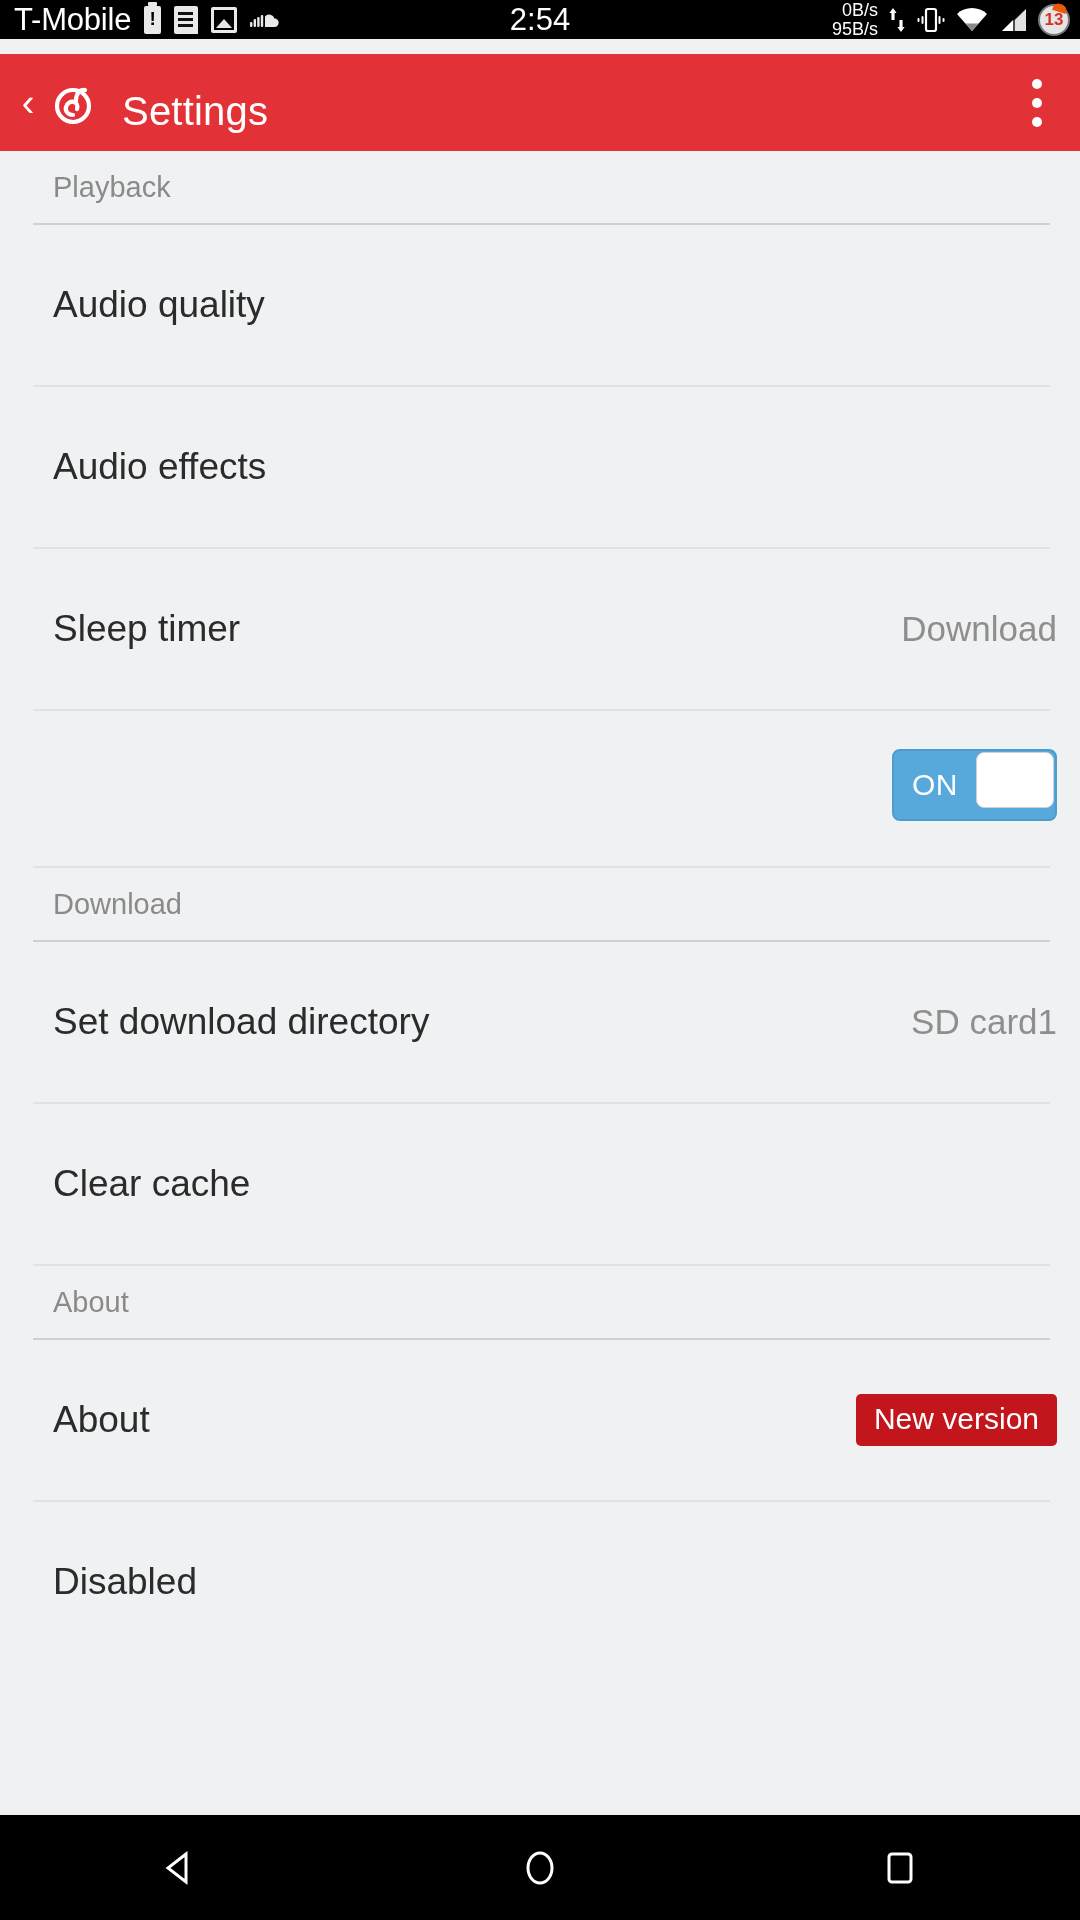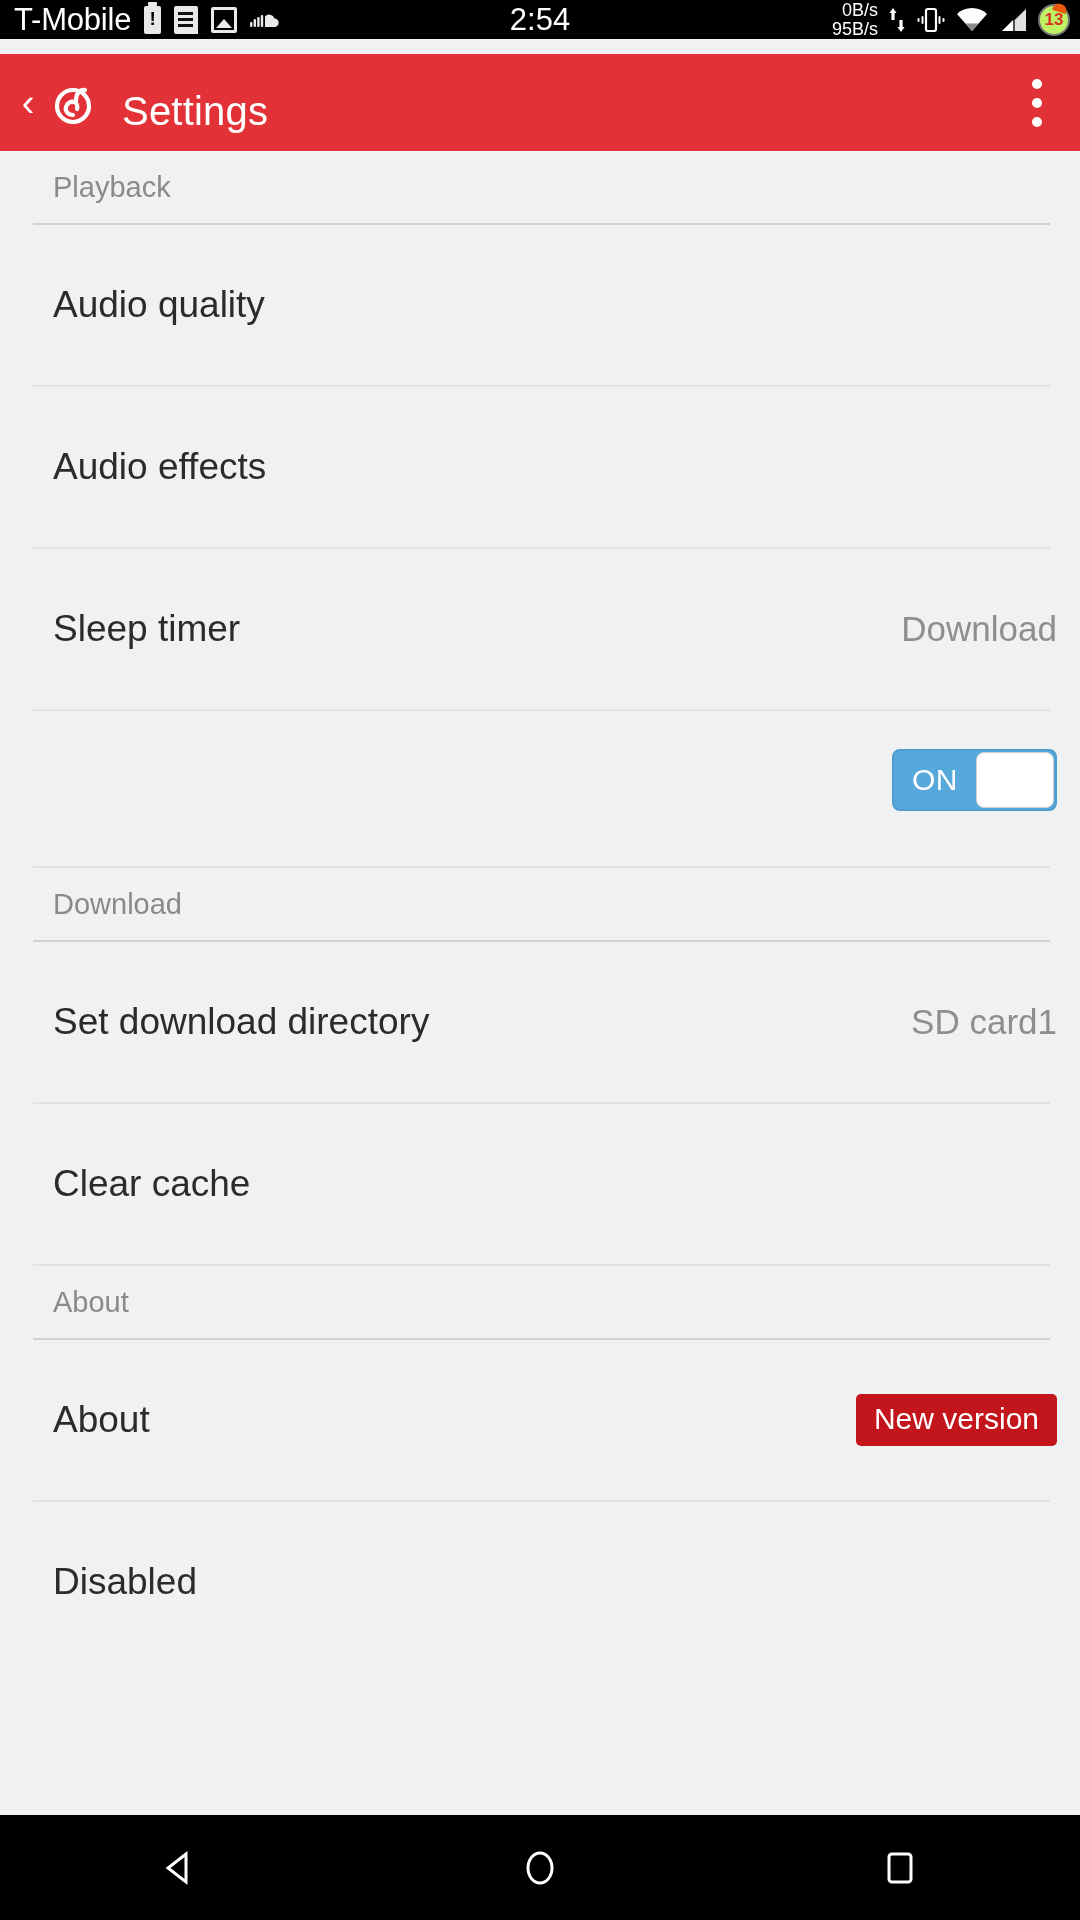--- a/index.html
+++ b/index.html
@@ -42,21 +42,21 @@
   .ic-img:after{ content:""; position:absolute; left:2px; bottom:2px; width:0; height:0;
                  border-left:8px solid transparent; border-right:8px solid transparent; border-bottom:9px solid #e9e9e9; }
   .ic-cloud{ width:30px; height:18px; }
   .ic-cloud svg{ display:block; }
   .ic-updown{ width:18px; height:30px; }
   .ic-vibrate{ width:30px; height:28px; }
   .ic-wifi{ width:32px; height:24px; }
   .ic-signal{ width:30px; height:26px; }
   .ic-battnum{
     width:32px; height:32px; border-radius:50%;
-    background:#bef264; border:2px solid #777;
+    background:#e5e5e5; border:2px solid #777;
     color:#d93025; font-size:17px; font-weight:700;
     display:flex; align-items:center; justify-content:center;
     position:relative;
   }
   .ic-battnum:before{ content:""; position:absolute; top:-2px; right:1px;
     width:14px; height:8px; background:#e8590c; border-radius:6px 6px 0 0; transform:rotate(18deg); }
 
   
   .appbar{
     position:absolute; top:54px; left:0; width:1080px; height:97px;
@@ -97,21 +97,21 @@
     padding:0 23px 0 53px; height:160px;
   }
   .row.two-line{ align-items:flex-start; padding-top:38px; height:155px; }
   .row-texts{ display:flex; flex-direction:column; flex:1; }
   .row-title{ color:#2B2B2B; font-size:37px; font-weight:400; }
   .row-sub{ color:#9A9A9A; font-size:28px; margin-top:14px; }
   .row-value{ color:#8E8E8E; font-size:35px; }
 
   
   .switch{
-    width:165px; height:62px; border-radius:8px;
+    width:165px; height:72px; border-radius:8px;
     background:#57A9DC; border:2px solid #4E9CCD;
     display:flex; align-items:center; position:relative; flex:none;
   }
   .switch-label{
     width:82px; text-align:center; color:#FFFFFF; font-size:30px; letter-spacing:0.5px;
   }
   .switch-thumb{
     position:absolute; right:1px; top:1px;
     width:78px; height:56px; border-radius:8px;
     background:#FFFFFF; border:1px solid #CFCFCF;

